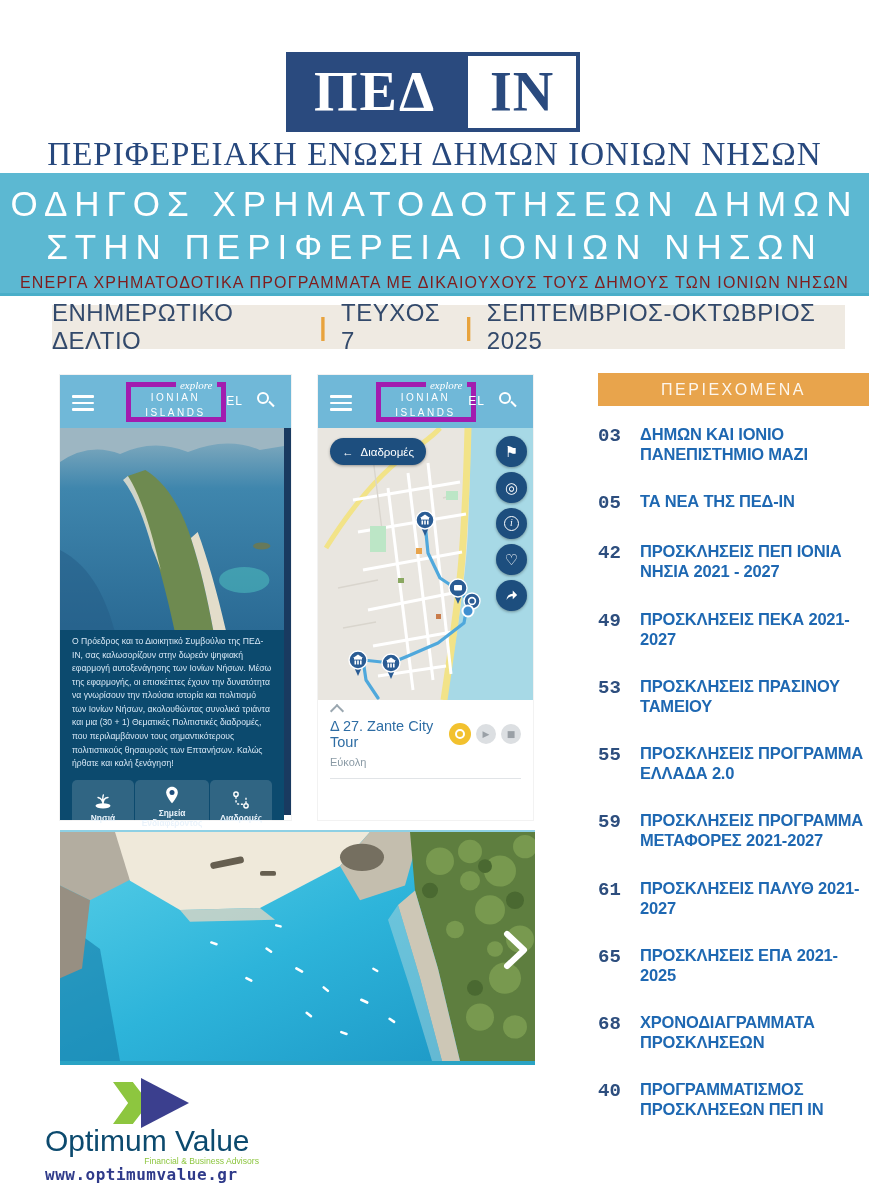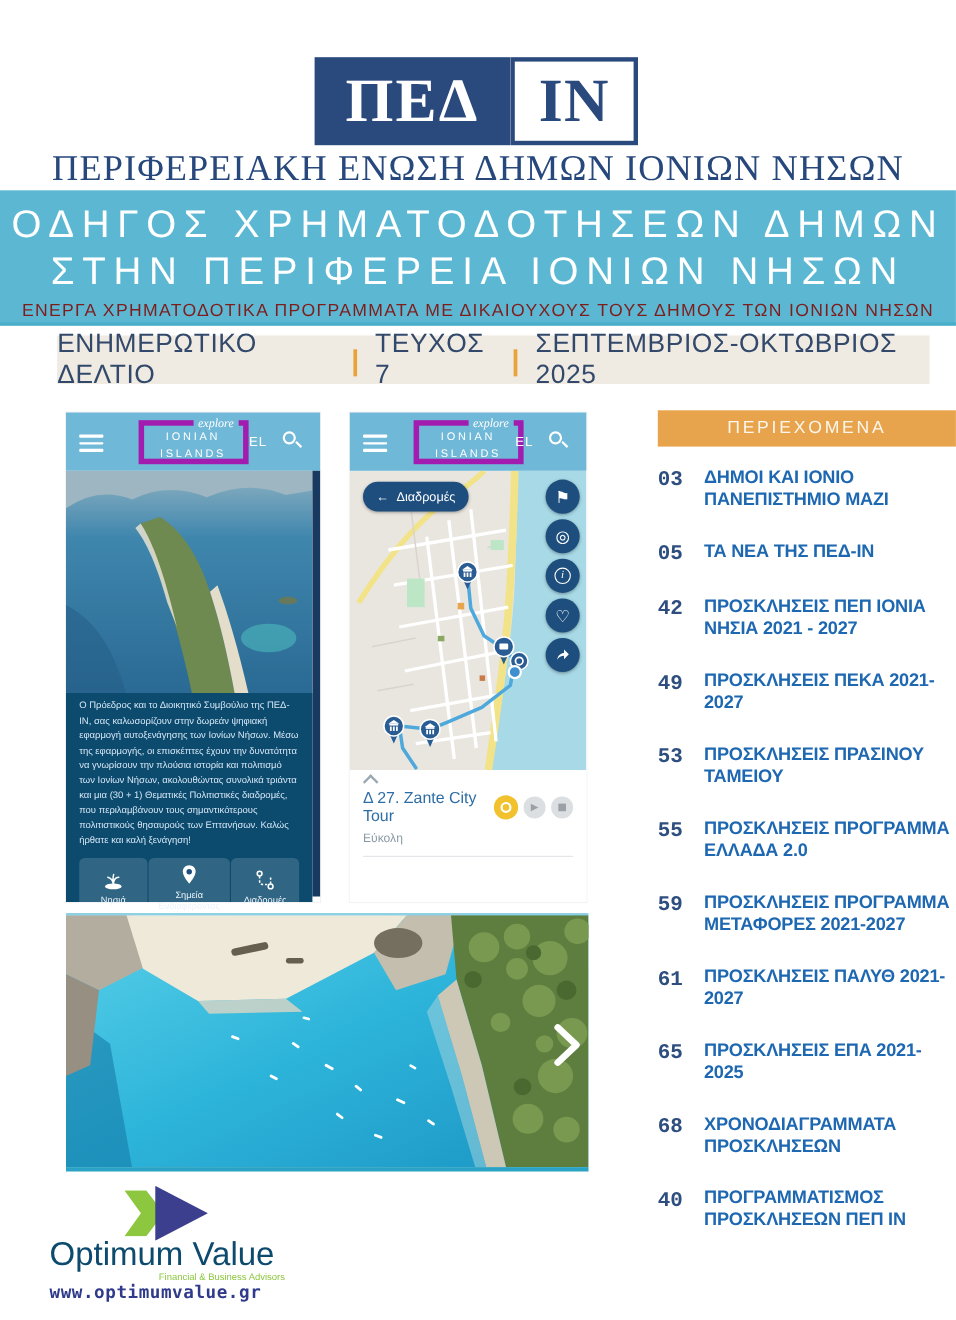--- a/index.html
+++ b/index.html
@@ -63,21 +63,21 @@
   .search-icon .tail { position:absolute; left:11px; top:11px; width:7px; height:2px; background:#fff; transform:rotate(45deg); }
   
   .p1-photo { position:absolute; left:0; top:53px; width:224px; height:202px; }
   .p1-photo svg { display:block; width:100%; height:100%; }
   .p1-scrollbar { position:absolute; right:0; top:53px; width:7px; height:387px; background:#193a60; }
   .p1-panel {
     position:absolute; left:0; top:255px; width:224px; height:190px; background:#0c4a6e;
     padding:5px 12px 0 12px; color:#cfe3f2;
   }
   .p1-desc { font-size:8.6px; line-height:1.58; color:#d6e7f5; }
-  .p1-btn-row { display:flex; justify-content:space-between; margin-top:9px; }
+  .p1-btn-row { display:flex; justify-content:space-between; margin-top:9px;font-weight:bold; }
   .app-btn {
     background:rgba(255,255,255,0.15); border-radius:5px; color:#eaf3fb; cursor:pointer;
     display:flex; flex-direction:column; align-items:center; justify-content:center;
     padding:5px 3px; min-height:50px;
   }
   .app-btn svg { width:20px; height:20px; margin-bottom:3px; }
   .app-btn .bl { font-size:8.4px; text-align:center; line-height:1.25; }
   .btn-islands { width:62px; }
   .btn-pois { width:74px; }
   .btn-routes { width:62px; }
@@ -436,21 +436,21 @@
       <svg width="26" height="44" viewBox="0 0 26 44">
         <path d="M4,6 L21,22 L4,38" stroke="#ffffff" stroke-width="6" fill="none" stroke-linecap="round" stroke-linejoin="round"></path>
       </svg>
     </div>
   </div>
 
   <div class="toc-header">ΠΕΡΙΕΧΟΜΕΝΑ</div>
   <div class="toc-list">
     <div class="toc-item">
       <span class="toc-page">03</span>
-      <span class="toc-label">ΔΗΜΟΙ ΚΑΙ ΙΟΝΙΟ ΠΑΝΕΠΙΣΤΗΜΙΟ ΜΑΖΙ</span>
+      <span class="toc-label">ΔΗΜΩΝ ΚΑΙ ΙΟΝΙΟ ΠΑΝΕΠΙΣΤΗΜΙΟ ΜΑΖΙ</span>
     </div>
     <div class="toc-item">
       <span class="toc-page">05</span>
       <span class="toc-label">ΤΑ ΝΕΑ ΤΗΣ ΠΕΔ-ΙΝ</span>
     </div>
     <div class="toc-item">
       <span class="toc-page">42</span>
       <span class="toc-label">ΠΡΟΣΚΛΗΣΕΙΣ ΠΕΠ ΙΟΝΙΑ ΝΗΣΙΑ 2021 - 2027</span>
     </div>
     <div class="toc-item">

